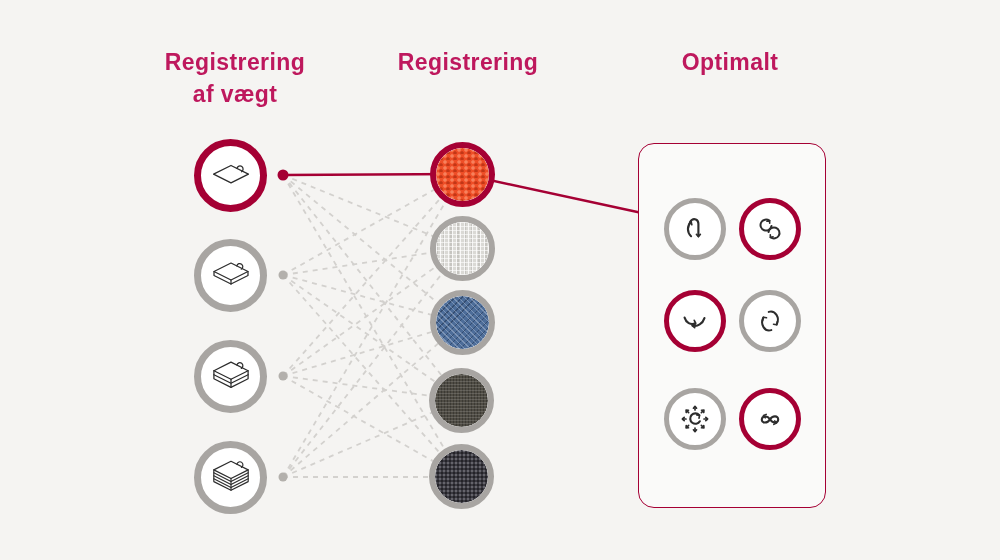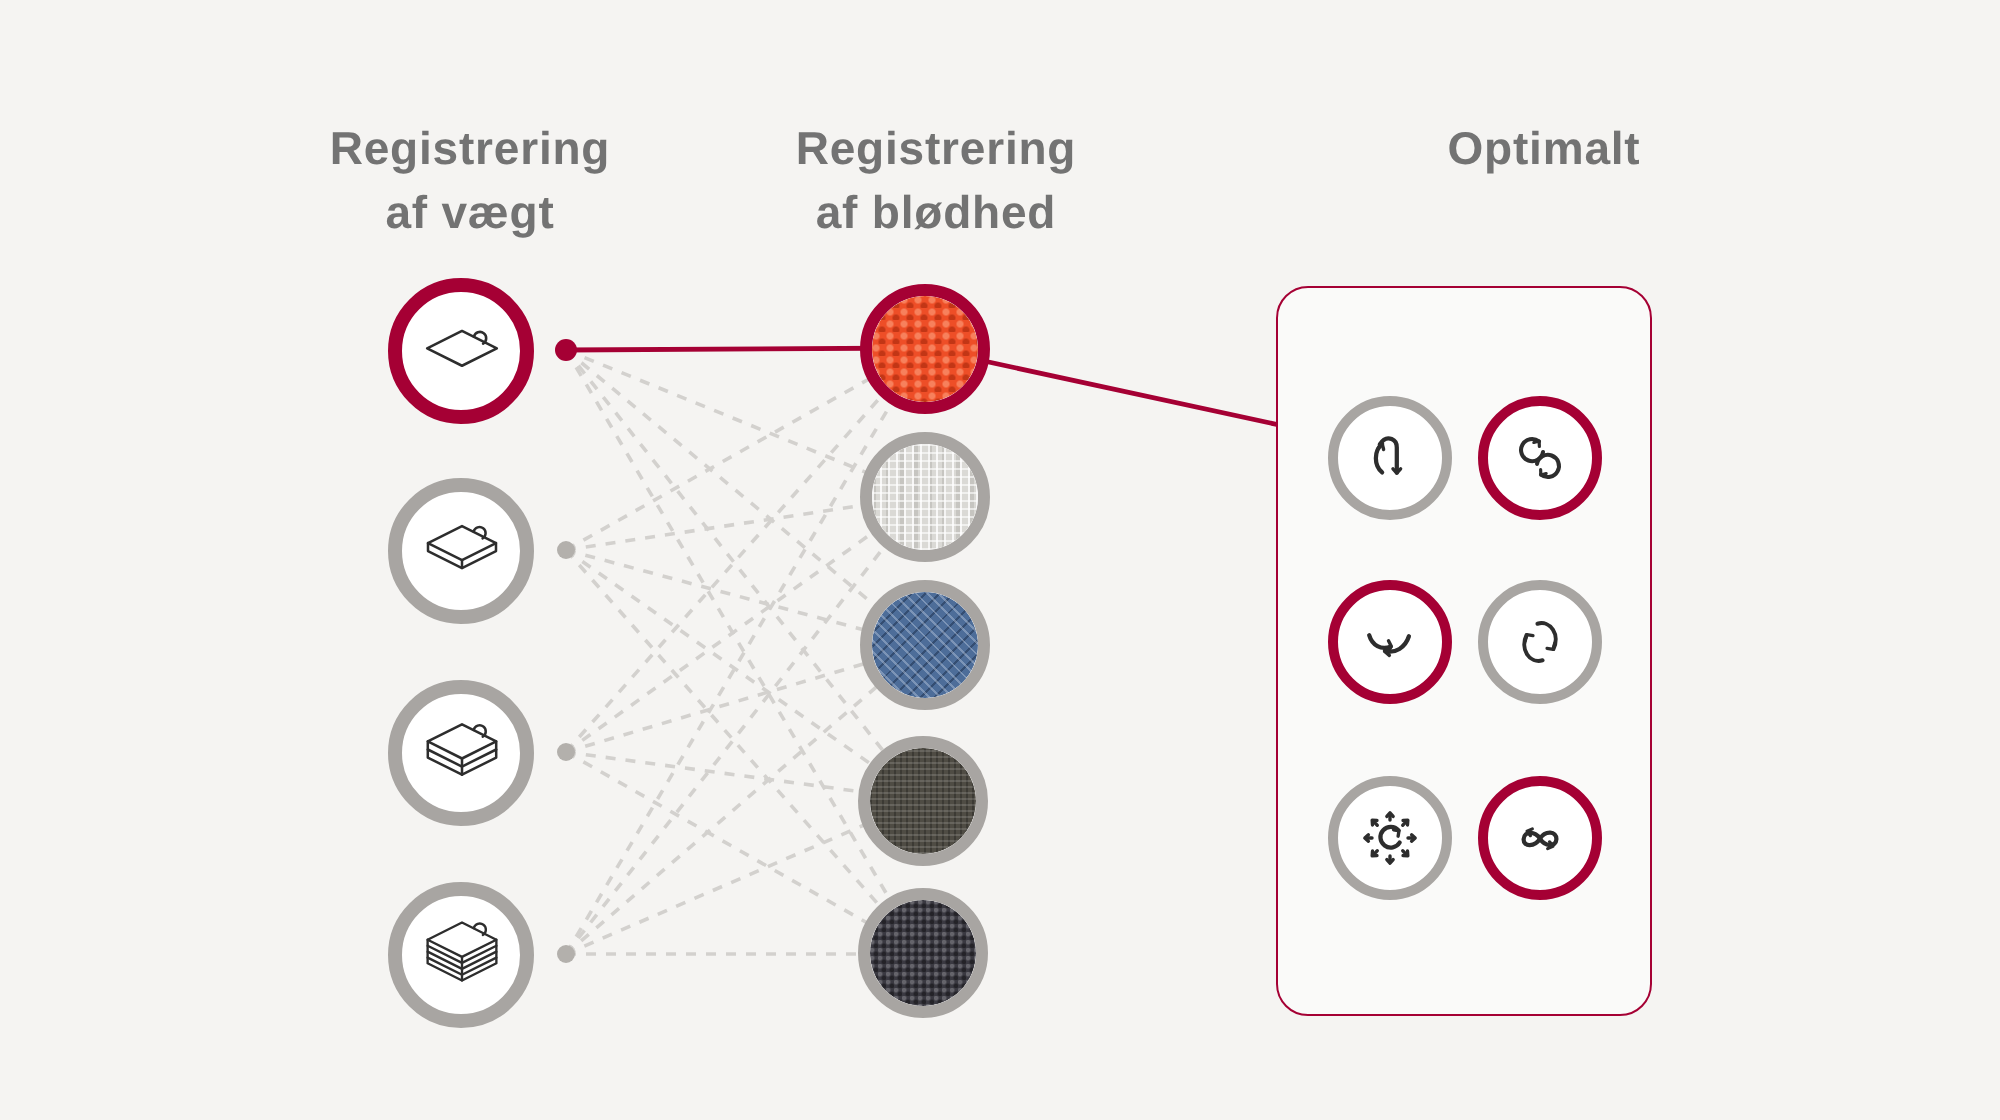--- a/index.html
+++ b/index.html
@@ -2,21 +2,21 @@
 <html><head>
 <meta charset="utf-8">
 <style>
   html,body{margin:0;padding:0;}
   .canvas{
     position:relative;width:1000px;height:560px;overflow:hidden;
     background:#f5f4f2;font-family:"Liberation Sans",sans-serif;
   }
   .col-title{
     position:absolute;top:46px;width:300px;text-align:center;
-    font-size:23px;font-weight:700;line-height:32px;color:#737373;letter-spacing:.4px;margin-top:12px;
+    font-size:23px;font-weight:700;line-height:32px;color:#be185d;letter-spacing:.4px;
   }
   .col-title span{display:block;}
   #conn{position:absolute;left:0;top:0;}
   .ring{
     position:absolute;border-radius:50%;background:#fff;box-sizing:border-box;
     display:flex;align-items:center;justify-content:center;
   }
   .ring.accent{border:7px solid #a50034;}
   .ring.gray{border:7px solid #a8a5a2;}
   .w-ring{width:73px;height:73px;}
@@ -71,23 +71,22 @@
 <body>
 
 <div class="canvas">
 
   <div class="col-title" style="left:85px;">
     <span>Registrering</span>
     <span>af vægt</span>
   </div>
   <div class="col-title" style="left:318px;">
     <span>Registrering</span>
-    <span>af blødhed</span>
-  </div>
-  <div class="col-title" style="left:622px;">
+  </div>
+  <div class="col-title" style="left:580px;">
     <span>Optimalt</span>
   </div>
 
   <svg id="conn" width="1000" height="560">
     <g stroke="#d3d1ce" stroke-width="1.8" stroke-dasharray="5 5">
       <line x1="283" y1="175" x2="462" y2="248"></line>
       <line x1="283" y1="175" x2="462" y2="323"></line>
       <line x1="283" y1="175" x2="461" y2="400"></line>
       <line x1="283" y1="175" x2="461" y2="477"></line>
       <line x1="283" y1="275" x2="462" y2="174"></line>

